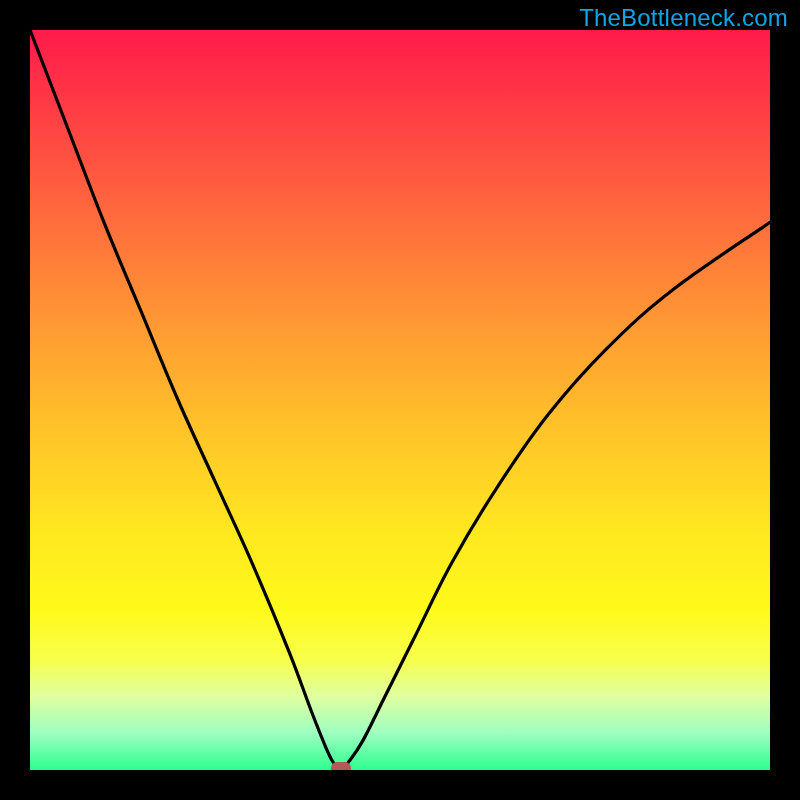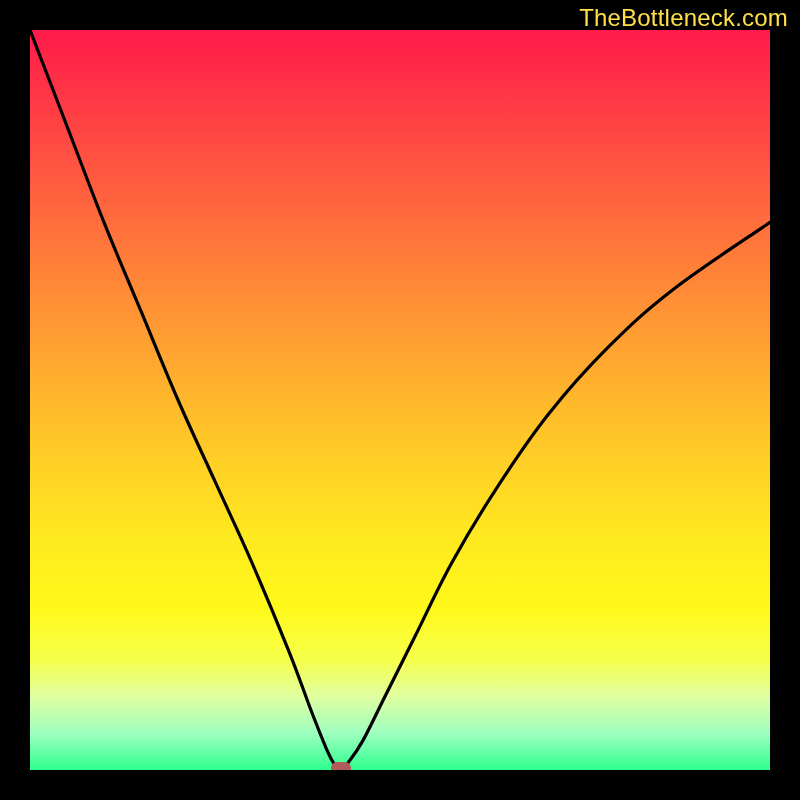--- a/index.html
+++ b/index.html
@@ -42,21 +42,21 @@
       #f7ff4a 85%,
       #e0ffa0 90%,
       #9effc0 95%,
       #2eff8f 100%
     );
   }
   .watermark {
     position: absolute;
     top: 4px;
     right: 12px;
-    color: #fde047;
+    color: #0ea5e9;
     font-size: 24px;
     font-weight: 500;
     letter-spacing: 0.2px;
     z-index: 5;
     user-select: none;
   }
   svg.curve {
     position: absolute;
     inset: 0;
     width: 100%;

